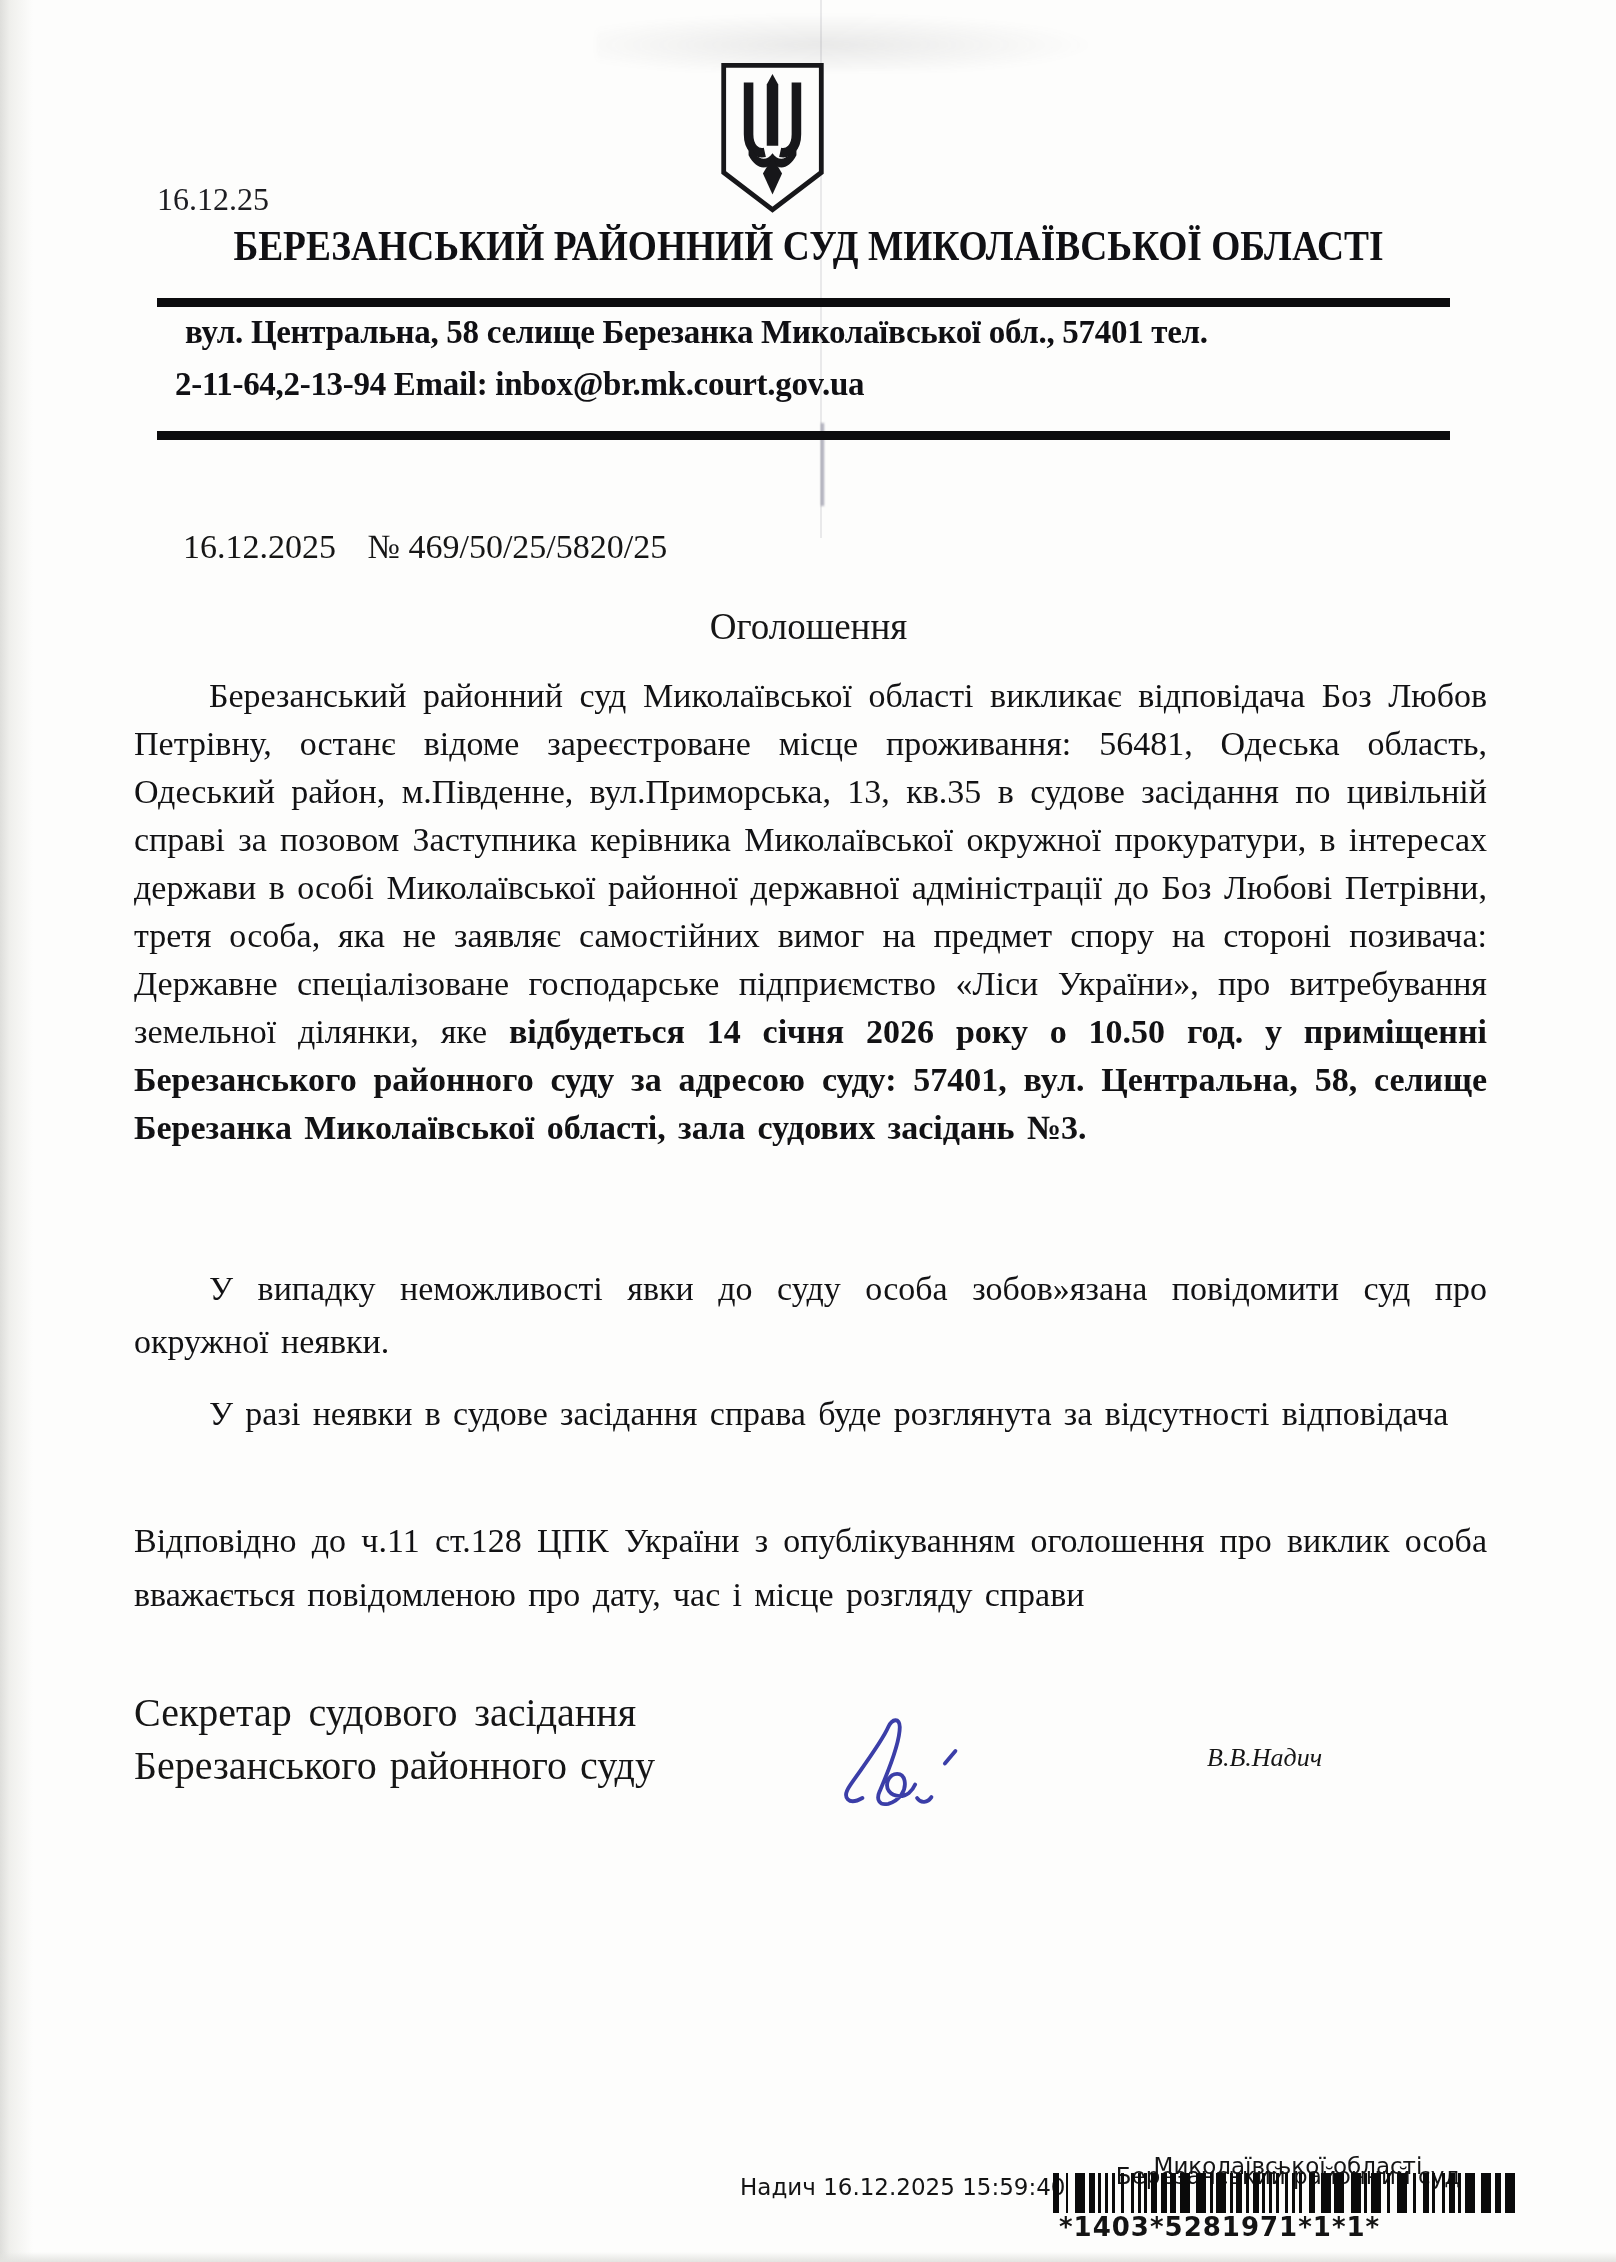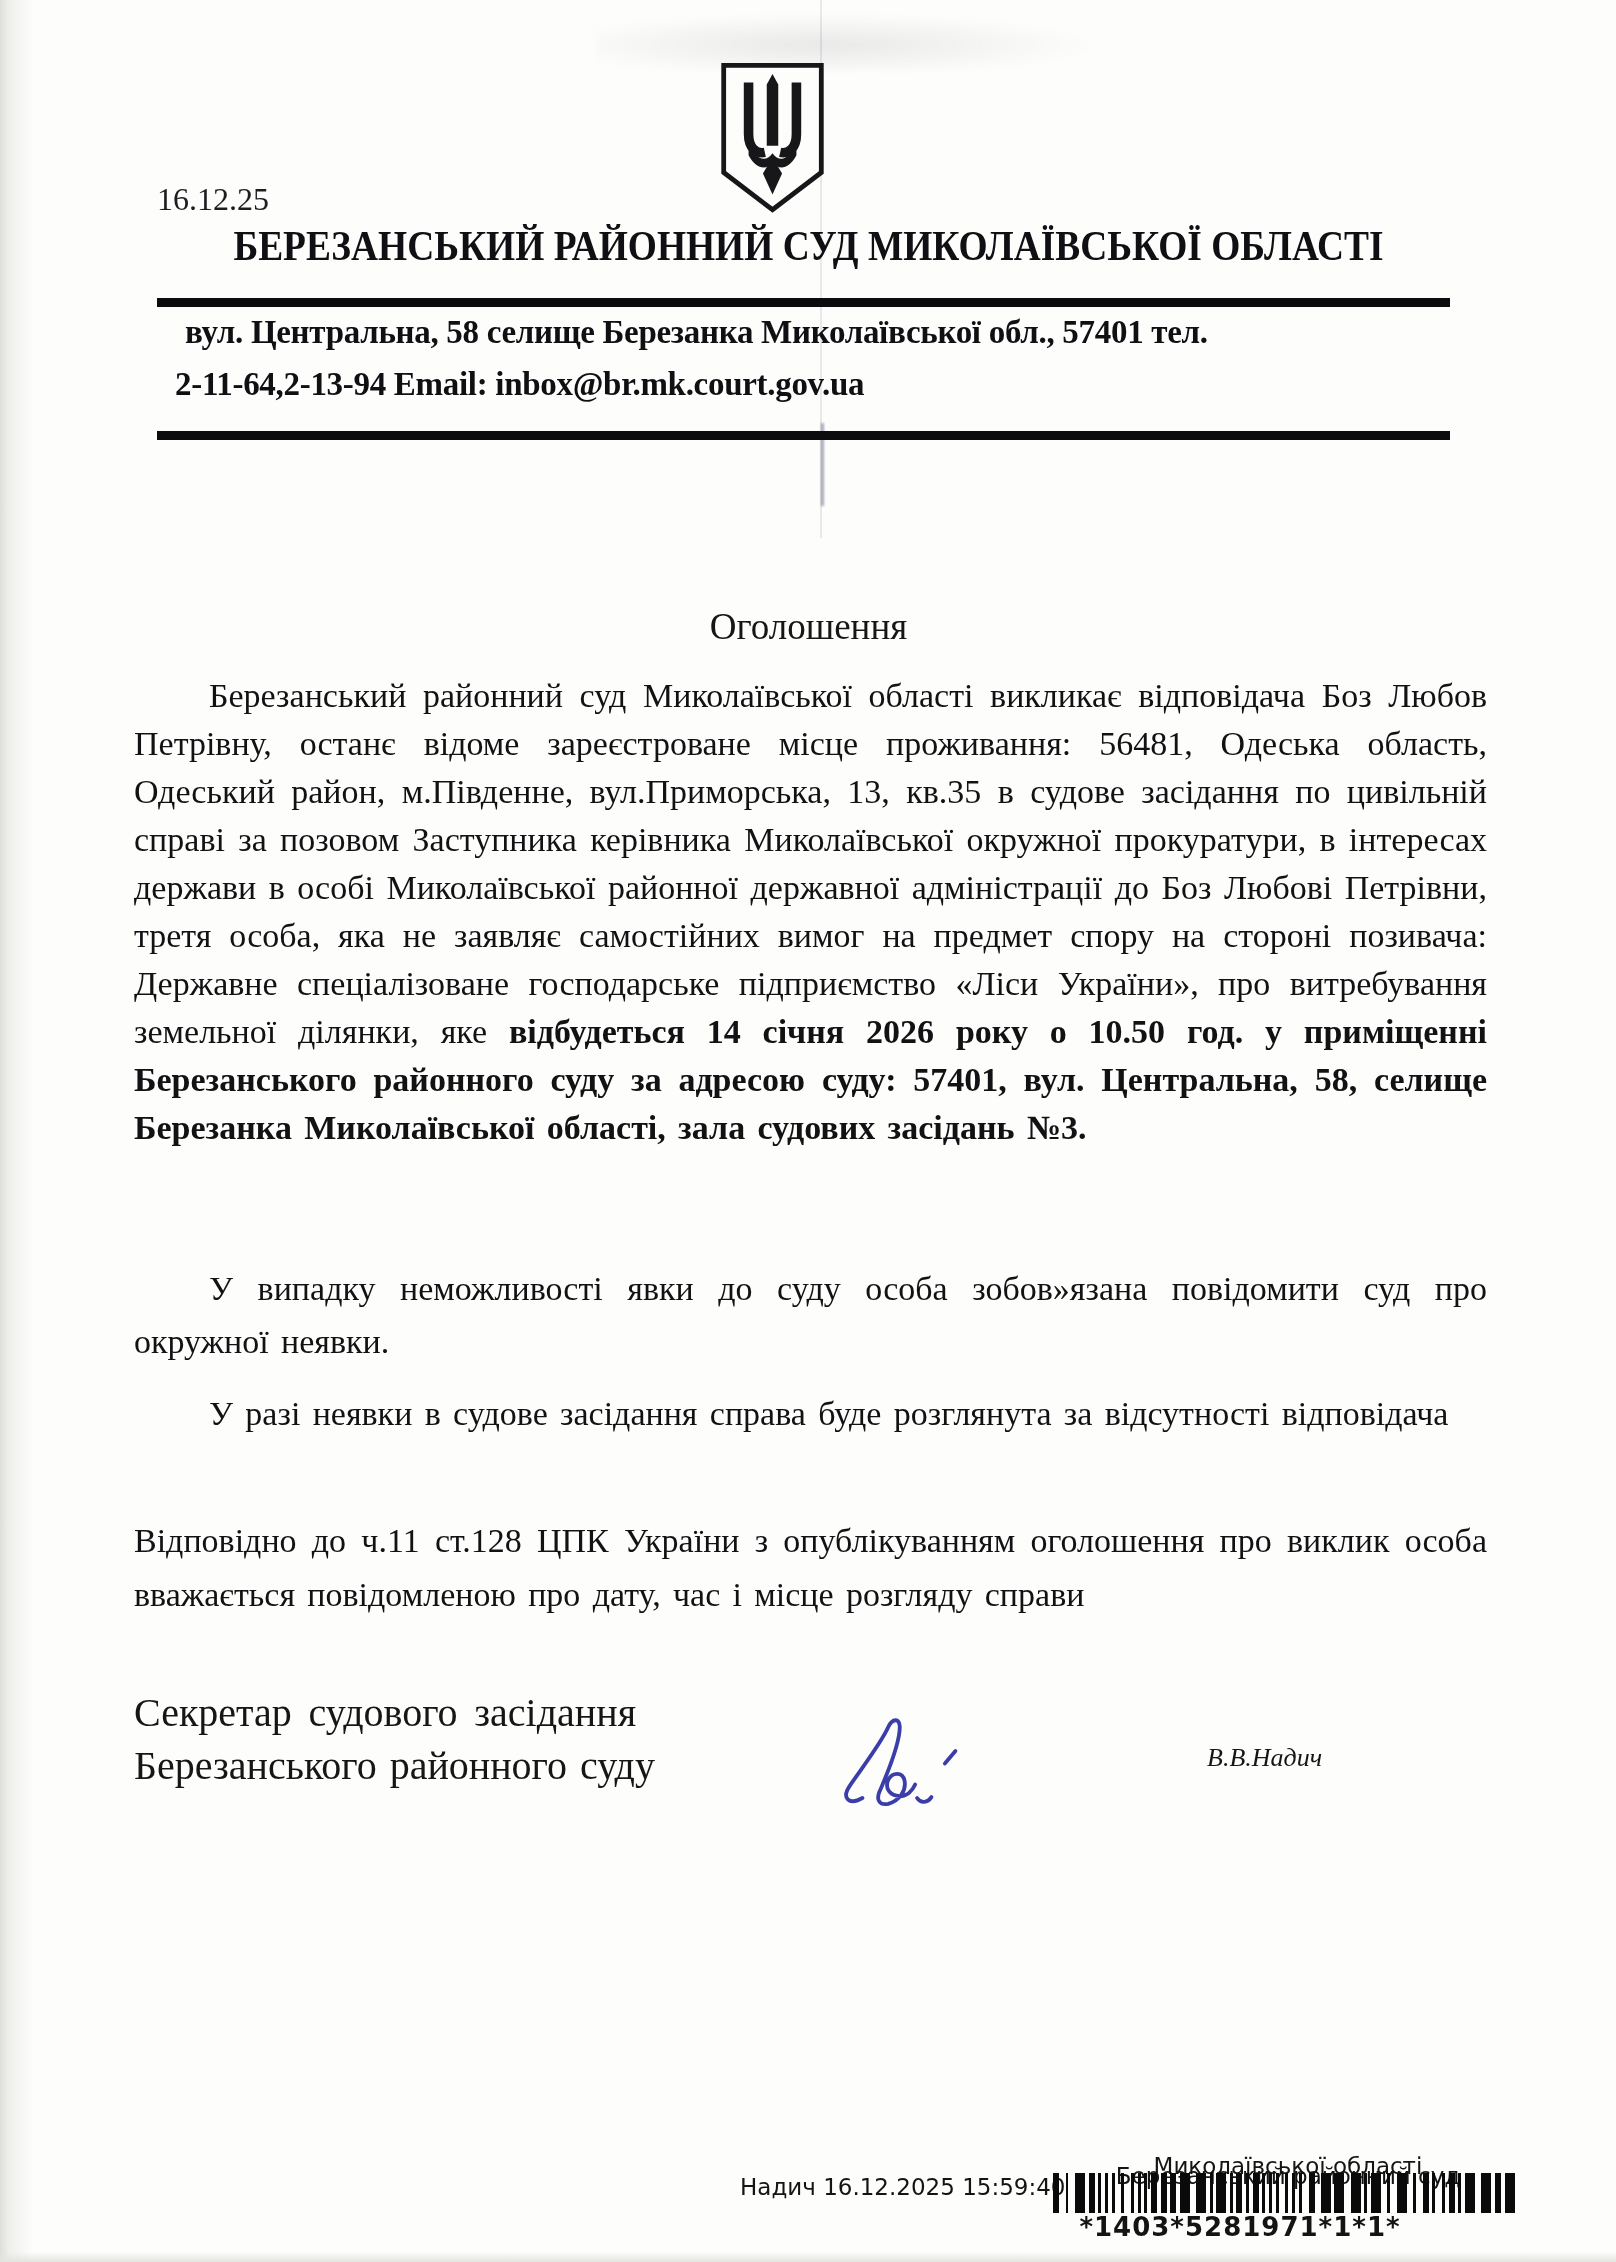--- a/index.html
+++ b/index.html
@@ -53,21 +53,21 @@
   .sig-name{position:absolute;left:1207px;top:1743px;font-size:26px;font-style:italic;}
   .sig-mark{position:absolute;left:824px;top:1702px;width:165px;height:123px;}
 
   
   .stamp{font-family:"DejaVu Sans",sans-serif;color:#141414;}
   .stamp-court{position:absolute;left:1053px;width:470px;text-align:center;font-size:23px;line-height:26px;}
   .stamp-court-1{top:2127px;margin-top:36px;} .stamp-court-2{top:2153px;}
   .stamp-reg{position:absolute;left:740px;width:306px;top:2174px;font-size:23px;text-align:right;white-space:nowrap;}
   .barcode{position:absolute;left:1053px;top:2173px;width:470px;height:40px;}
   .barcode span{position:absolute;top:0;bottom:0;background:#0a0a0a;}
-  .barcode-text{position:absolute;left:1005px;width:470px;top:2212px;text-align:center;
+  .barcode-text{position:absolute;left:1059px;width:470px;top:2212px;
     font-size:26px;font-weight:bold;letter-spacing:1px;}
 </style>
 </head>
 <body>
 
 <div class="page">
 
   <div class="edge-left"></div>
   <div class="edge-bottom"></div>
   <div class="smudge-top"></div>
@@ -86,20 +86,24 @@
     <path d="M33,83 C39,102 50,107 58,96 C66,107 77,102 83,83 L83,98 C75,113 64,114 58,105 C52,114 41,113 33,98 Z" fill="#17171a"></path>
     <path d="M58,100 L68,117 L58,139 L48,117 Z" fill="#17171a"></path>
   </svg>
 
   <div class="court-title">БЕРЕЗАНСЬКИЙ РАЙОННИЙ СУД МИКОЛАЇВСЬКОЇ ОБЛАСТІ</div>
   <div class="rule rule-1"></div>
   <div class="addr addr-1">вул. Центральна, 58 селище Березанка Миколаївської обл., 57401 тел.</div>
   <div class="addr addr-2">2-11-64,2-13-94 Email: inbox@br.mk.court.gov.ua</div>
   <div class="rule rule-2"></div>
 
+  <div class="doc-line">
+    <span>16.12.2025</span>
+    <span class="num">№ 469/50/25/5820/25</span>
+  </div>
 
   <div class="doc-title">Оголошення</div>
 
   <div class="body-text indent par-1">
     <span>Березанський районний суд Миколаївської області викликає відповідача Боз Любов Петрівну, останє відоме  зареєстроване місце проживання: 56481, Одеська область, Одеський район, м.Південне, вул.Приморська, 13, кв.35  в судове засідання   по цивільній справі за позовом Заступника керівника Миколаївської окружної прокуратури, в інтересах держави в особі Миколаївської районної державної адміністрації до Боз Любові Петрівни, третя особа, яка не заявляє самостійних вимог на предмет спору на стороні позивача: Державне спеціалізоване господарське підприємство «Ліси України», про витребування земельної ділянки, яке</span>
     <span class="bold">відбудеться  14 січня 2026  року о 10.50 год. у приміщенні Березанського районного суду за адресою суду: 57401, вул.  Центральна, 58, селище Березанка   Миколаївської області, зала судових засідань №3.</span>
   </div>
   <div class="body-text indent par-2">У випадку неможливості явки до суду особа зобов»язана повідомити суд про окружної неявки.</div>
   <div class="body-text indent par-3">У разі неявки в судове засідання  справа буде розглянута за відсутності відповідача</div>
   <div class="body-text par-4">Відповідно до ч.11 ст.128 ЦПК України з опублікуванням оголошення про виклик особа вважається повідомленою    про дату, час  і місце розгляду справи</div>

